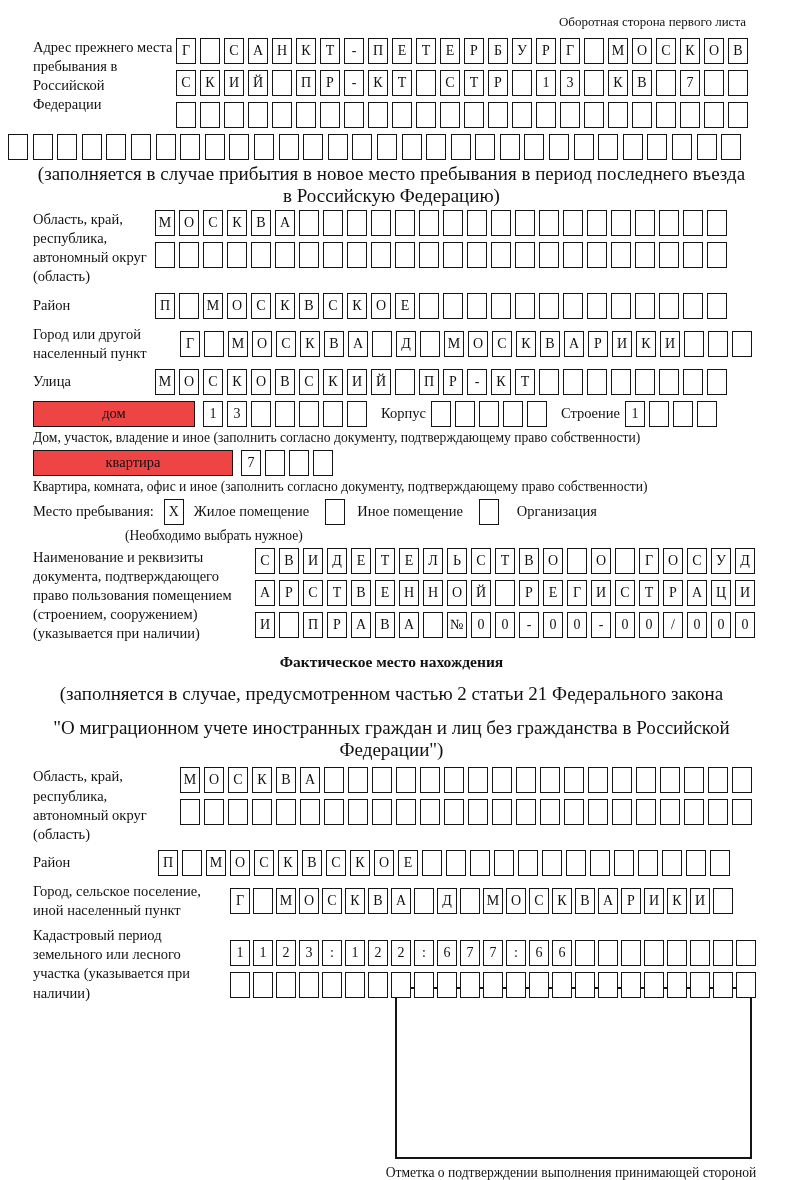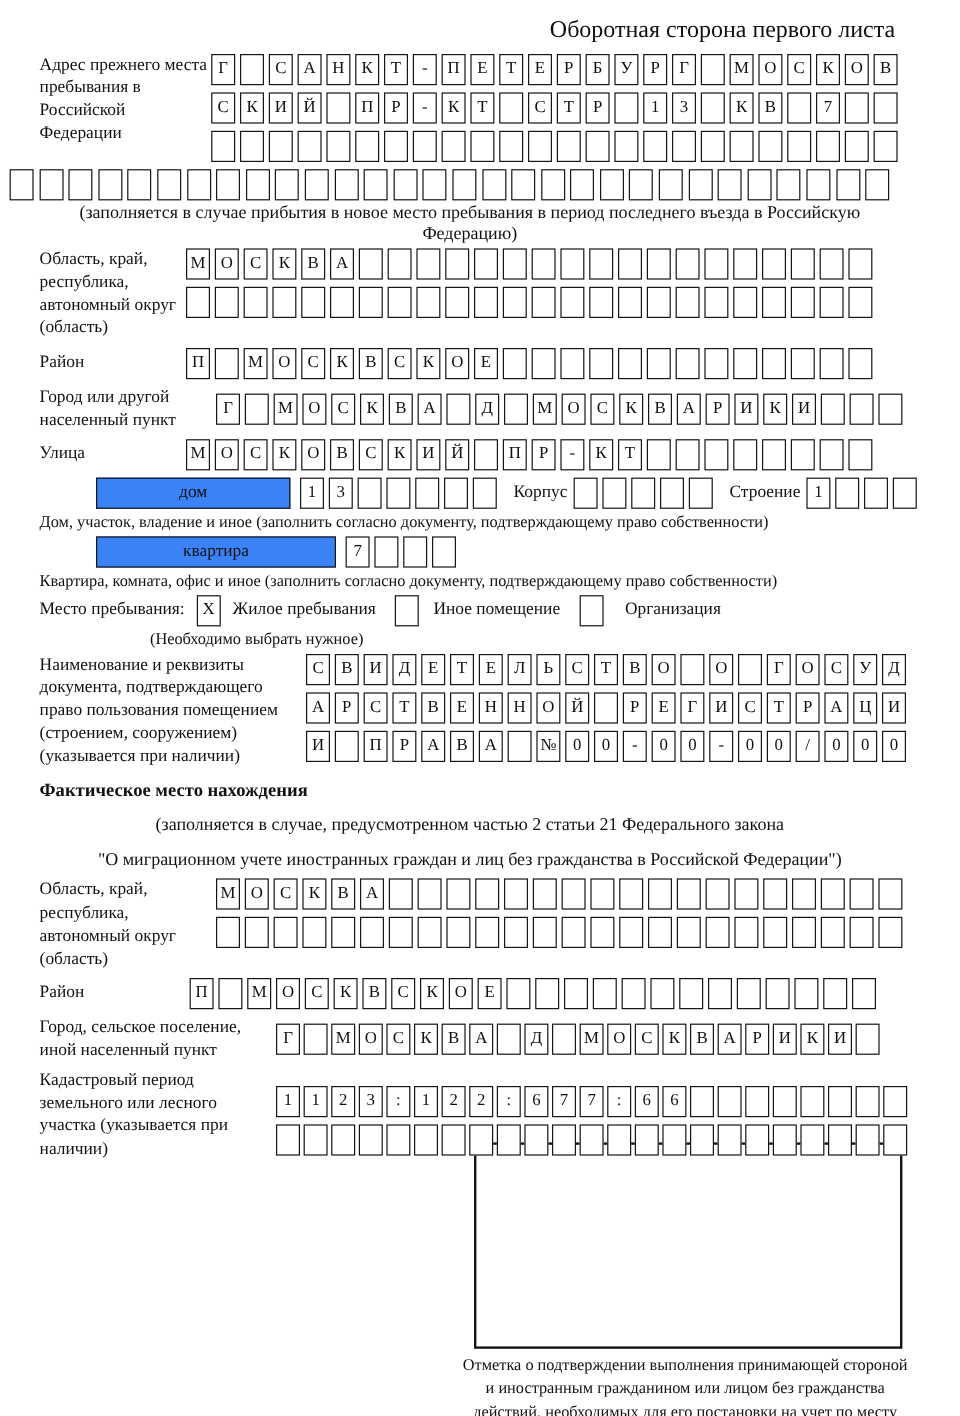--- a/index.html
+++ b/index.html
@@ -2,45 +2,45 @@
 <html><head>
 <meta charset="utf-8">
 <style>
   html,body{margin:0;padding:0;background:#fff;}
   body{
     width:800px;height:1180px;overflow:hidden;
     font-family:"Liberation Serif","DejaVu Serif",serif;
     color:#111;
   }
   .page{box-sizing:border-box;width:800px;height:1180px;padding:14px 50px 0 33px;position:relative;}
-  .hdr-note{text-align:right;font-size:20px;margin-right:4px;}
+  .hdr-note{text-align:right;font-size:13px;margin-right:4px;}
 
   .frow{display:flex;align-items:flex-start;}
   .frow.center{align-items:center;}
   .lbl{font-size:14.5px;line-height:1.32;flex:none;}
   .grid-rows{display:flex;flex-direction:column;gap:6px;}
   .cells{display:flex;gap:4px;flex:none;}
   .cells.tight{gap:3px;}
   .cells.wide{gap:4.6px;}
   .cell{
     box-sizing:border-box;flex:none;width:20px;height:26px;
     border:1.6px solid #151515;
     display:flex;align-items:center;justify-content:center;
     font-size:14px;line-height:1;background:#fff;
   }
   .labelbox{
     box-sizing:border-box;height:26px;border:1.6px solid #151515;
     display:flex;align-items:center;justify-content:center;
-    font-size:14.5px;flex:none;background:#3b82f6;margin-left:47px;
+    font-size:14.5px;flex:none;background:#ef4444;
   }
   .inline-cap{font-size:14.5px;flex:none;}
   .hint{font-size:13.6px;margin:3px 0 4px 0;}
-  .note-c{font-size:15px;text-align:center;margin:3px 0;}
+  .note-c{font-size:19px;text-align:center;margin:3px 0;}
   .sec-title{font-size:16px;font-weight:bold;text-align:center;margin:6px 0 7px 0;}
-  .fact-title{font-size:15.5px;font-weight:bold;text-align:left;margin:10px 0 4px 0;}
+  .fact-title{font-size:15.5px;font-weight:bold;text-align:center;margin:10px 0 4px 0;}
   .mt6{margin-top:6px;} .mt8{margin-top:8px;}
   .fullrow{margin-left:-25px;margin-top:6px;}
   .stamp-box{
     box-sizing:border-box;width:357px;height:172px;border:2px solid #151515;
     margin-left:362px;margin-top:-16px;background:#fff;
   }
   .stamp-cap{width:372px;margin-left:352px;text-align:center;font-size:13.6px;line-height:1.45;margin-top:4px;}
   .w122{width:122px;} .w125{width:125px;} .w143{width:143px;} .w147{width:147px;}
   .w197{width:197px;} .w222{width:222px;}
   .gap8{margin-right:8px;} 
@@ -354,21 +354,21 @@
         <span class="cell"></span>
         <span class="cell"></span>
         <span class="cell"></span>
       </div>
   </div>
   <div class="hint">Квартира, комната, офис и иное (заполнить согласно документу, подтверждающему право собственности)</div>
 
   <div class="frow center">
     <div class="inline-cap">Место пребывания:</div>
     <div class="cell" style="margin-left:10px">X</div>
-    <div class="inline-cap" style="margin-left:10px">Жилое пребывания</div>
+    <div class="inline-cap" style="margin-left:10px">Жилое помещение</div>
     <div class="cell" style="margin-left:16px"></div>
     <div class="inline-cap" style="margin-left:12px">Иное помещение</div>
     <div class="cell" style="margin-left:16px"></div>
     <div class="inline-cap" style="margin-left:18px">Организация</div>
   </div>
   <div class="hint" style="margin-left:92px">(Необходимо выбрать нужное)</div>
 
   <div class="frow">
     <div class="lbl w222">Наименование и реквизиты документа, подтверждающего право пользования помещением (строением, сооружением) (указывается при наличии)</div>
     <div class="grid-rows">

